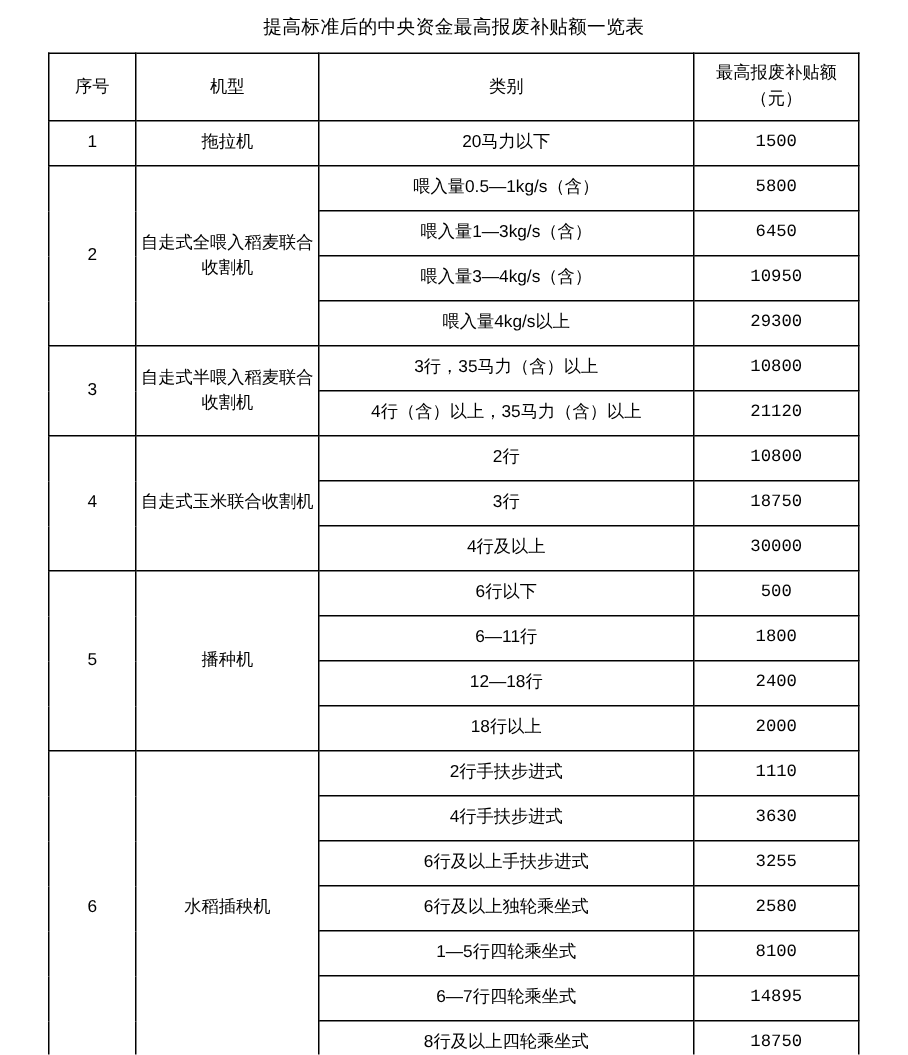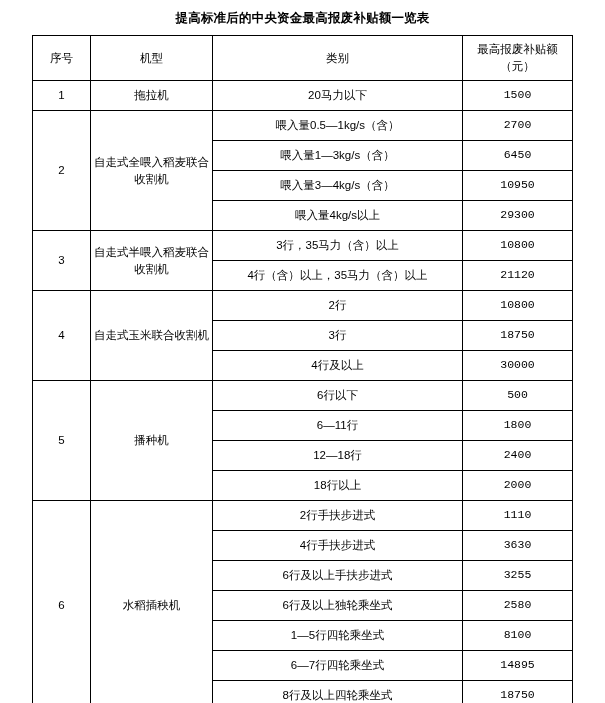--- a/index.html
+++ b/index.html
@@ -16,21 +16,21 @@
   }
   .page {
     width: 605px;
     height: 703px;
     position: relative;
     box-sizing: border-box;
   }
   .doc-title {
     text-align: center;
     font-size: 12.5px;
-    font-weight: bold;
+    font-weight: normal;
     letter-spacing: 0.2px;
     padding-top: 10px;
     padding-bottom: 8px;
     color: #000;
   }
   table.main {
     border-collapse: collapse;
     margin: 0 auto;
     width: 540px;
     table-layout: fixed;
@@ -83,21 +83,21 @@
         <tr>
           <td rowspan="1">1</td>
           <td class="type-cell" rowspan="1">拖拉机</td>
           <td>20马力以下</td>
           <td class="amount">1500</td>
         </tr>
         <tr>
           <td rowspan="4">2</td>
           <td class="type-cell" rowspan="4">自走式全喂入稻麦联合收割机</td>
           <td>喂入量0.5—1kg/s（含）</td>
-          <td class="amount">2700</td>
+          <td class="amount">5800</td>
         </tr>
         <tr>
           <td>喂入量1—3kg/s（含）</td>
           <td class="amount">6450</td>
         </tr>
         <tr>
           <td>喂入量3—4kg/s（含）</td>
           <td class="amount">10950</td>
         </tr>
         <tr>

